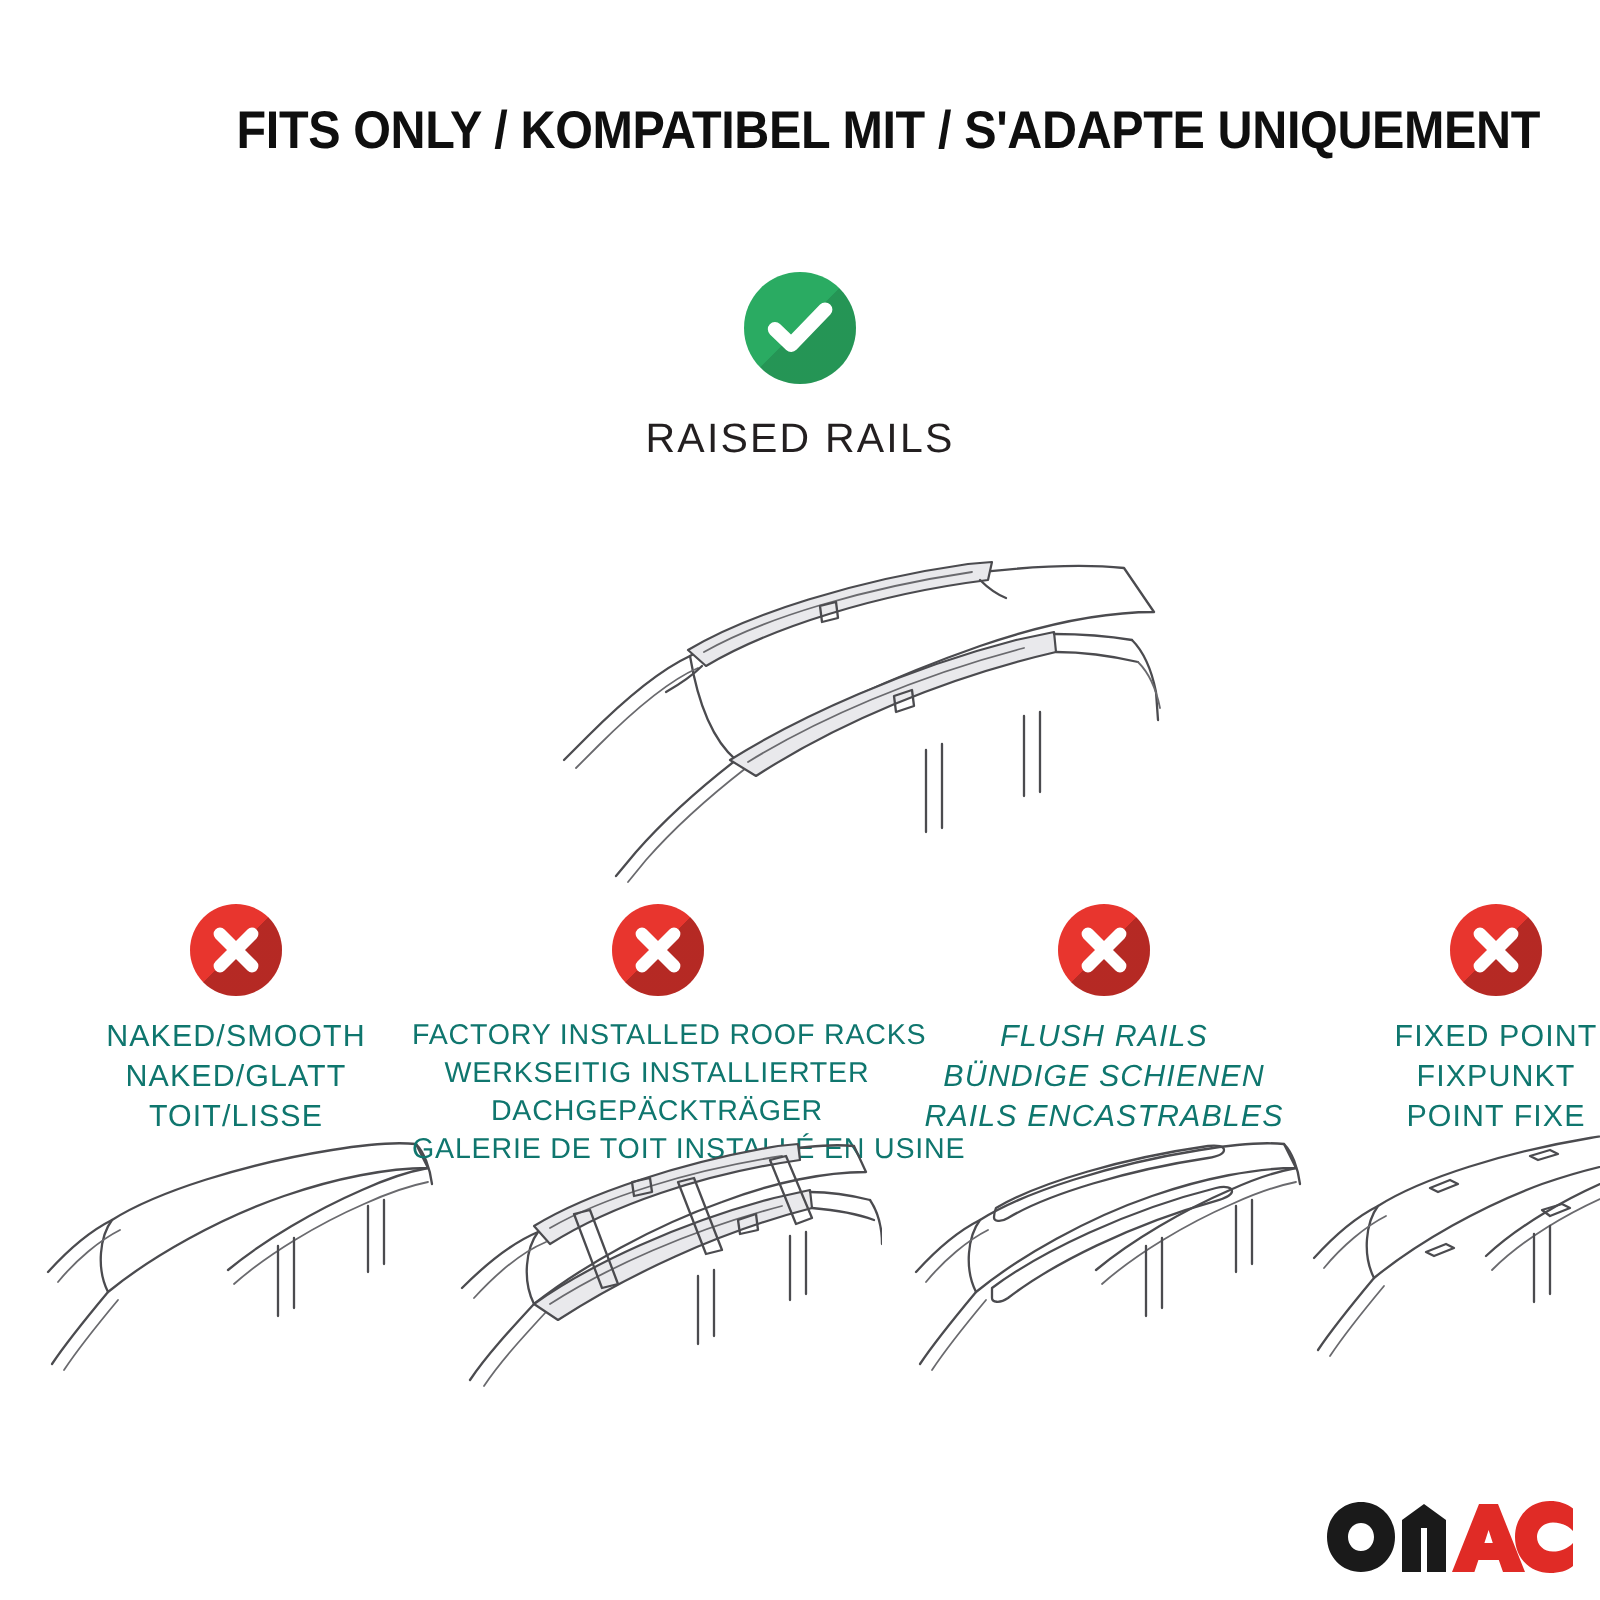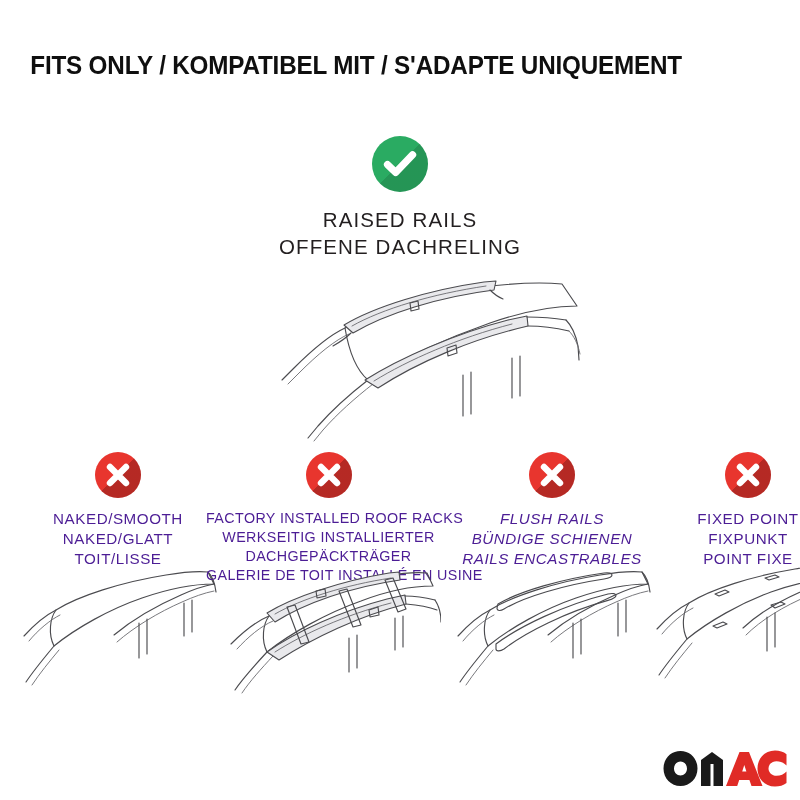--- a/index.html
+++ b/index.html
@@ -16,21 +16,21 @@
     color: #231f20;
     -webkit-font-smoothing: antialiased;
   }
 
   
   .title-bar {
     position: absolute;
     left: 0;
     top: 52px;
     width: 800px;
-    text-align: left;
+    text-align: right;
   }
   .title-bar .title-text {
     display: inline-block;
     font-family: "Liberation Sans", sans-serif;
     font-weight: bold;
     font-size: 26.5px;
     letter-spacing: -0.2px;
     line-height: 1;
     color: #0f0f0f;
     transform: scaleX(0.915);
@@ -99,21 +99,21 @@
     position: absolute;
     top: 0;
     text-align: center;
   }
   .col .badge { width: 46px; height: 46px; }
   .col-label {
     margin-top: 11px;
     font-size: 14.6px;
     line-height: 1.33;
     letter-spacing: 0.55px;
-    color: #4c1d95;
+    color: #0f766e;
     white-space: nowrap;
   }
   .col-art {
     position: absolute;
     left: 50%;
     transform: translateX(-50%);
   }
 
   .col-0 { left: 18px;  width: 200px; }
   .col-1 { left: 206px; width: 245px; }
@@ -147,21 +147,20 @@
 
   <div class="badge ok">
     <div class="shade"></div>
     <svg width="56" height="56" viewBox="0 0 56 56">
       <path d="M15.5 28.6 L23.6 36.4 L40.6 18.8" fill="none" stroke="#ffffff" stroke-width="7.2" stroke-linecap="round" stroke-linejoin="round"></path>
     </svg>
   </div>
 
   <div class="hero-text">
     <div>RAISED RAILS</div>
-    <div>OFFENE DACHRELING</div>
   </div>
 </div>
 
 <div class="hero-art">
   <svg width="360" height="170" viewBox="0 0 360 170">
 
     <path class="line" d="M123 52 C150 36 200 20 253 12 C290 7 320 6 340 8
                            L355 30 C330 30 300 36 268 47
                            C228 61 180 82 146 104
                            C132 92 126 70 123 52 Z" fill="#ffffff"></path>

